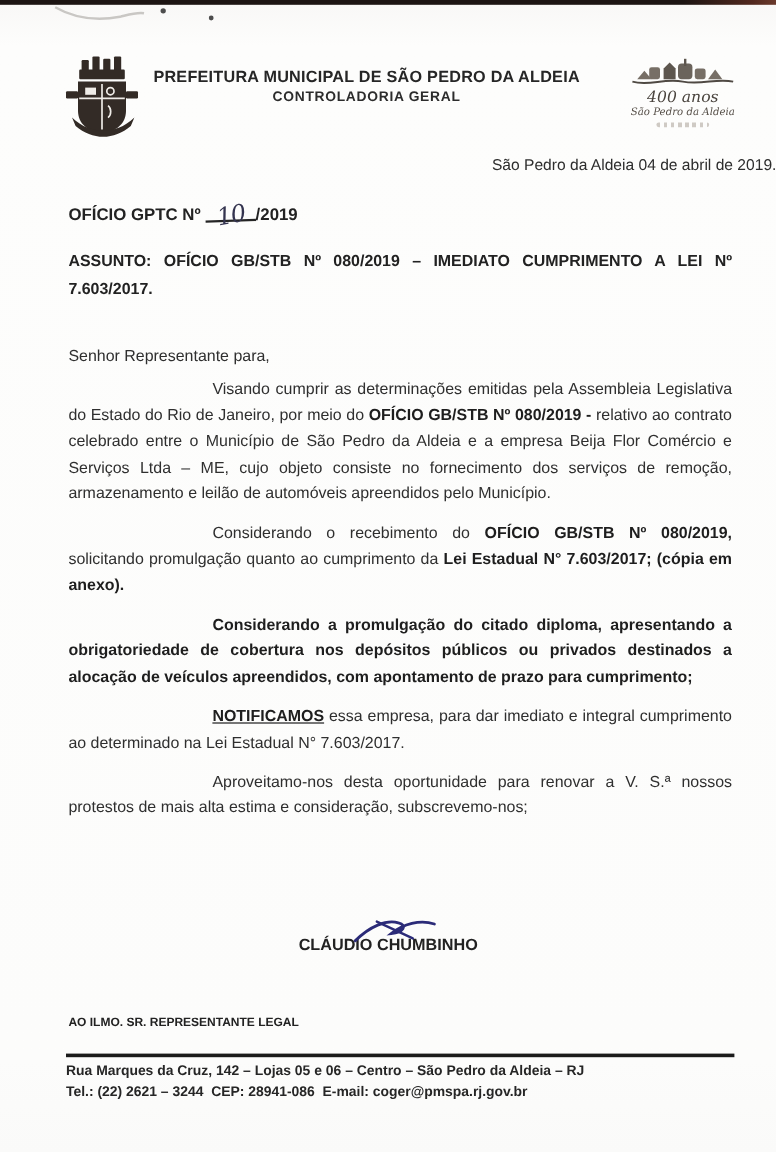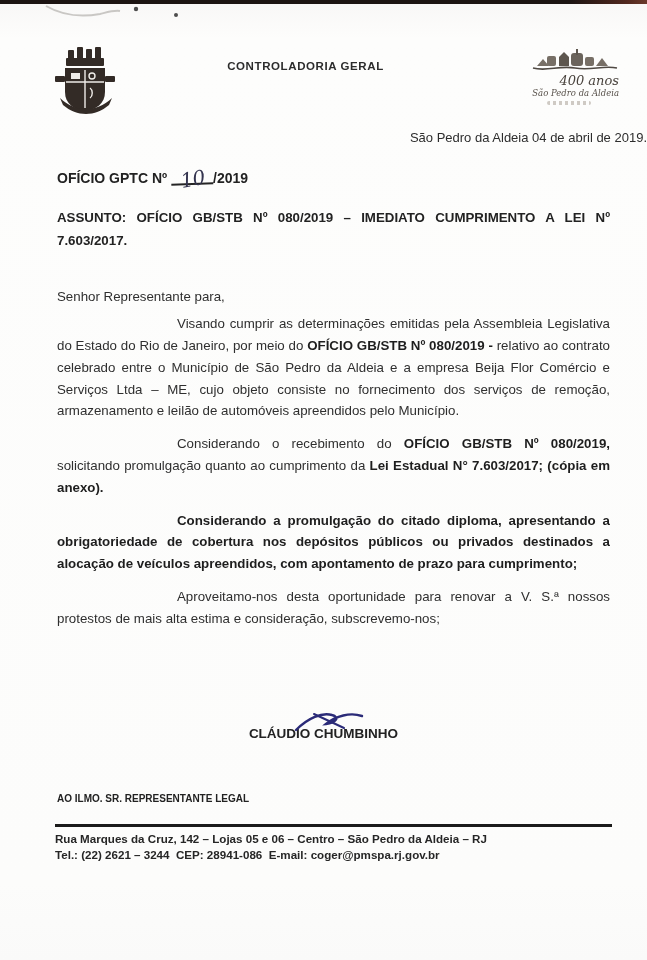--- a/index.html
+++ b/index.html
@@ -20,21 +20,21 @@
     background: linear-gradient(90deg, #1c1412 0%, #1c1412 88%, #52281e 97%, #6b3a2c 100%);
   }
   .pencil-scribble { position: absolute; top: 2px; left: 8px; }
 
   
   .header { display: flex; align-items: flex-start; padding: 44px 28px 0 52px; }
   .crest { width: 68px; flex: 0 0 68px; }
   .header-text { flex: 1; text-align: center; padding: 12px 34px 0 6px; }
   .org-name { font-size: 13.5px; font-weight: 700; color: #262626; letter-spacing: .2px; }
   .dept-name { font-size: 11.5px; font-weight: 600; color: #2c2c2c; margin-top: 4px; letter-spacing: .6px; }
-  .ann-logo { width: 100px; flex: 0 0 100px; text-align: right; margin-top: 2px; }
+  .ann-logo { width: 100px; flex: 0 0 100px; text-align: center; margin-top: 2px; }
   .ann-line1 { font-family: "DejaVu Serif", serif; font-style: italic; font-size: 13px; color: #4a443e; margin-top: -3px; }
   .ann-line2 { font-family: "DejaVu Serif", serif; font-style: italic; font-size: 8.5px; color: #575049; }
   .ann-smudge { width: 44px; height: 4px; margin: 3px auto 0; border-radius: 2px;
     background: repeating-linear-gradient(90deg,#cfcac4 0 3px, transparent 3px 6px); }
 
   
   .date-line { margin-top: 10px; text-align: right; font-size: 13px; color: #2d2d2d; }
   .ref-line { margin: 19px 0 0 57px; font-size: 14px; font-weight: 700; color: #222; }
   .hw-slot { display: inline-block; width: 42px; text-align: center;
     border-bottom: 2px solid #252525; transform: rotate(-2deg) translateY(-1px); height: 22px; vertical-align: bottom; }
@@ -91,20 +91,21 @@
       <g stroke="#efece8" stroke-width="1.4" fill="none">
         <path d="M33 26 v38"></path>
         <path d="M14 38 h38"></path>
         <rect x="19" y="29" width="9" height="6" fill="#efece8" stroke="none"></rect>
         <path d="M38 44 c3 2 3 8 0 10"></path>
         <circle cx="40" cy="32" r="3"></circle>
       </g>
     </svg>
 
     <div class="header-text">
+      <div class="org-name">PREFEITURA MUNICIPAL DE SÃO PEDRO DA ALDEIA</div>
       <div class="dept-name">CONTROLADORIA GERAL</div>
     </div>
 
     <div class="ann-logo">
       <svg width="88" height="26" viewBox="0 0 88 26">
         <g fill="#776f66">
           <path d="M6 20 l6-7 6 7 z"></path>
           <rect x="16" y="10" width="9" height="10" rx="2"></rect>
           <path d="M28 20 v-9 l5-5 5 5 v9 z" fill="#5d564e"></path>
           <rect x="40" y="7" width="12" height="13" rx="3" fill="#6b645c"></rect>
@@ -128,20 +129,21 @@
   </div>
 
   <div class="subject">ASSUNTO: OFÍCIO GB/STB Nº 080/2019 – IMEDIATO CUMPRIMENTO A LEI Nº 7.603/2017.</div>
 
   <div class="salutation">Senhor Representante para,</div>
 
   <div class="body-text">
     <p class="para"><span>Visando cumprir as determinações emitidas pela Assembleia Legislativa do Estado do Rio de Janeiro, por meio do </span><b>OFÍCIO GB/STB Nº 080/2019 -</b><span> relativo ao contrato celebrado entre o Município de São Pedro da Aldeia e a empresa Beija Flor Comércio e Serviços Ltda – ME, cujo objeto consiste no fornecimento dos serviços de remoção, armazenamento e leilão de automóveis apreendidos pelo Município.</span></p>
     <p class="para"><span>Considerando o recebimento do </span><b>OFÍCIO GB/STB Nº 080/2019,</b><span> solicitando promulgação quanto ao cumprimento da </span><b>Lei Estadual N° 7.603/2017; (cópia em anexo).</b></p>
     <p class="para"><b>Considerando a promulgação do citado diploma, apresentando a obrigatoriedade de cobertura nos depósitos públicos ou privados destinados a alocação de veículos apreendidos, com apontamento de prazo para cumprimento;</b></p>
+    <p class="para"><b style="text-decoration: underline;">NOTIFICAMOS</b><span> essa empresa, para dar imediato e integral cumprimento ao determinado na Lei Estadual N° 7.603/2017.</span></p>
     <p class="para"><span>Aproveitamo-nos desta oportunidade para renovar a V. S.ª nossos protestos de mais alta estima e consideração, subscrevemo-nos;</span></p>
   </div>
 
   <div class="sig-block">
     <svg class="sig-scribble" width="76" height="26" viewBox="0 0 76 26">
       <path d="M4 20 C16 8, 30 2, 40 5 C48 7, 44 13, 34 14 C44 6, 58 2, 70 6" fill="none" stroke="#2b2b78" stroke-width="2.4" stroke-linecap="round"></path>
       <path d="M22 4 L52 18" stroke="#2b2b78" stroke-width="2" stroke-linecap="round"></path>
     </svg>
     <div class="sig-name">CLÁUDIO CHUMBINHO</div>
   </div>

